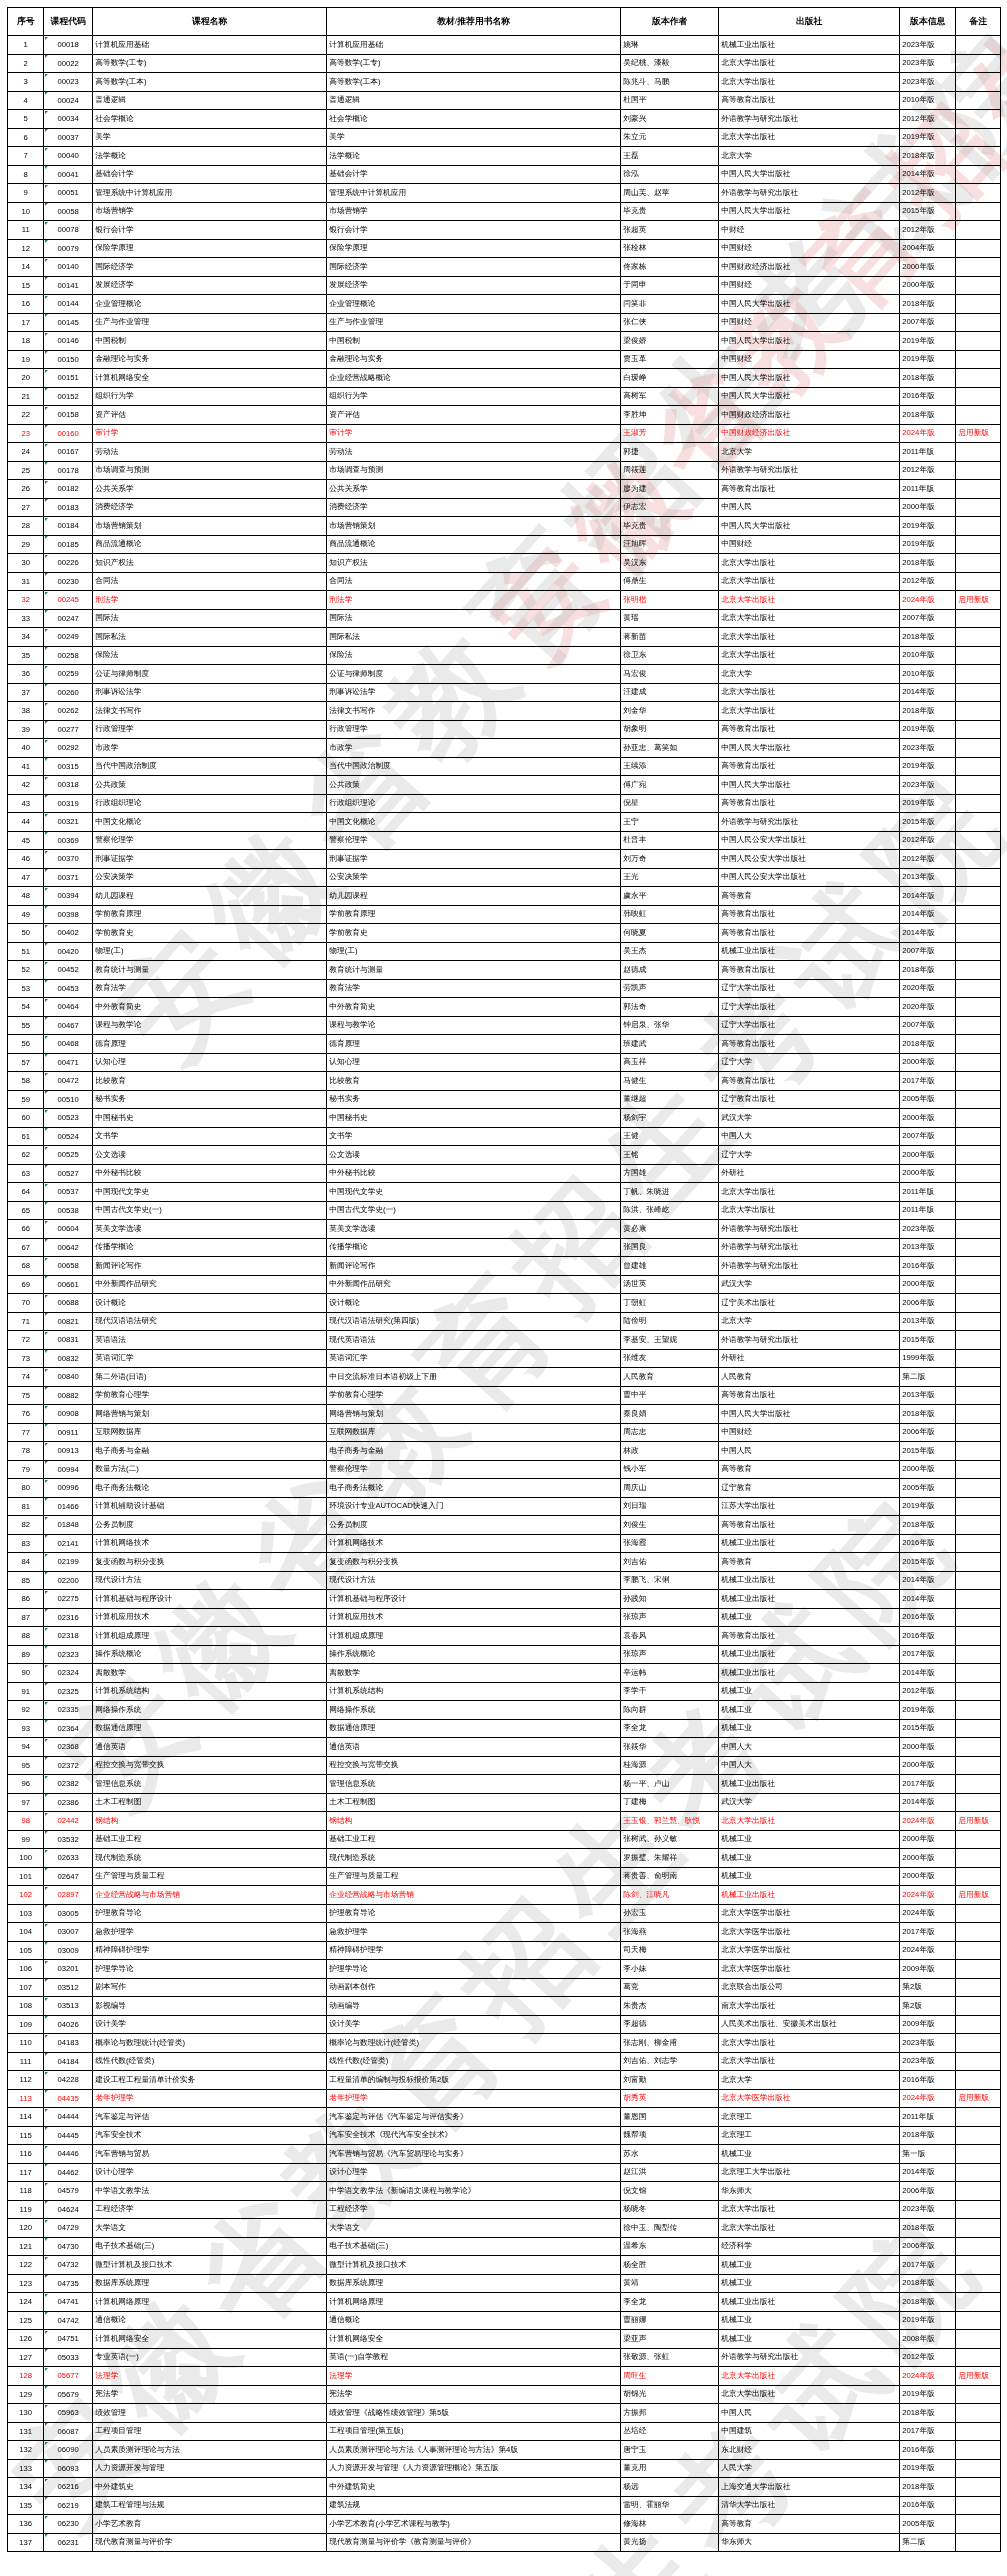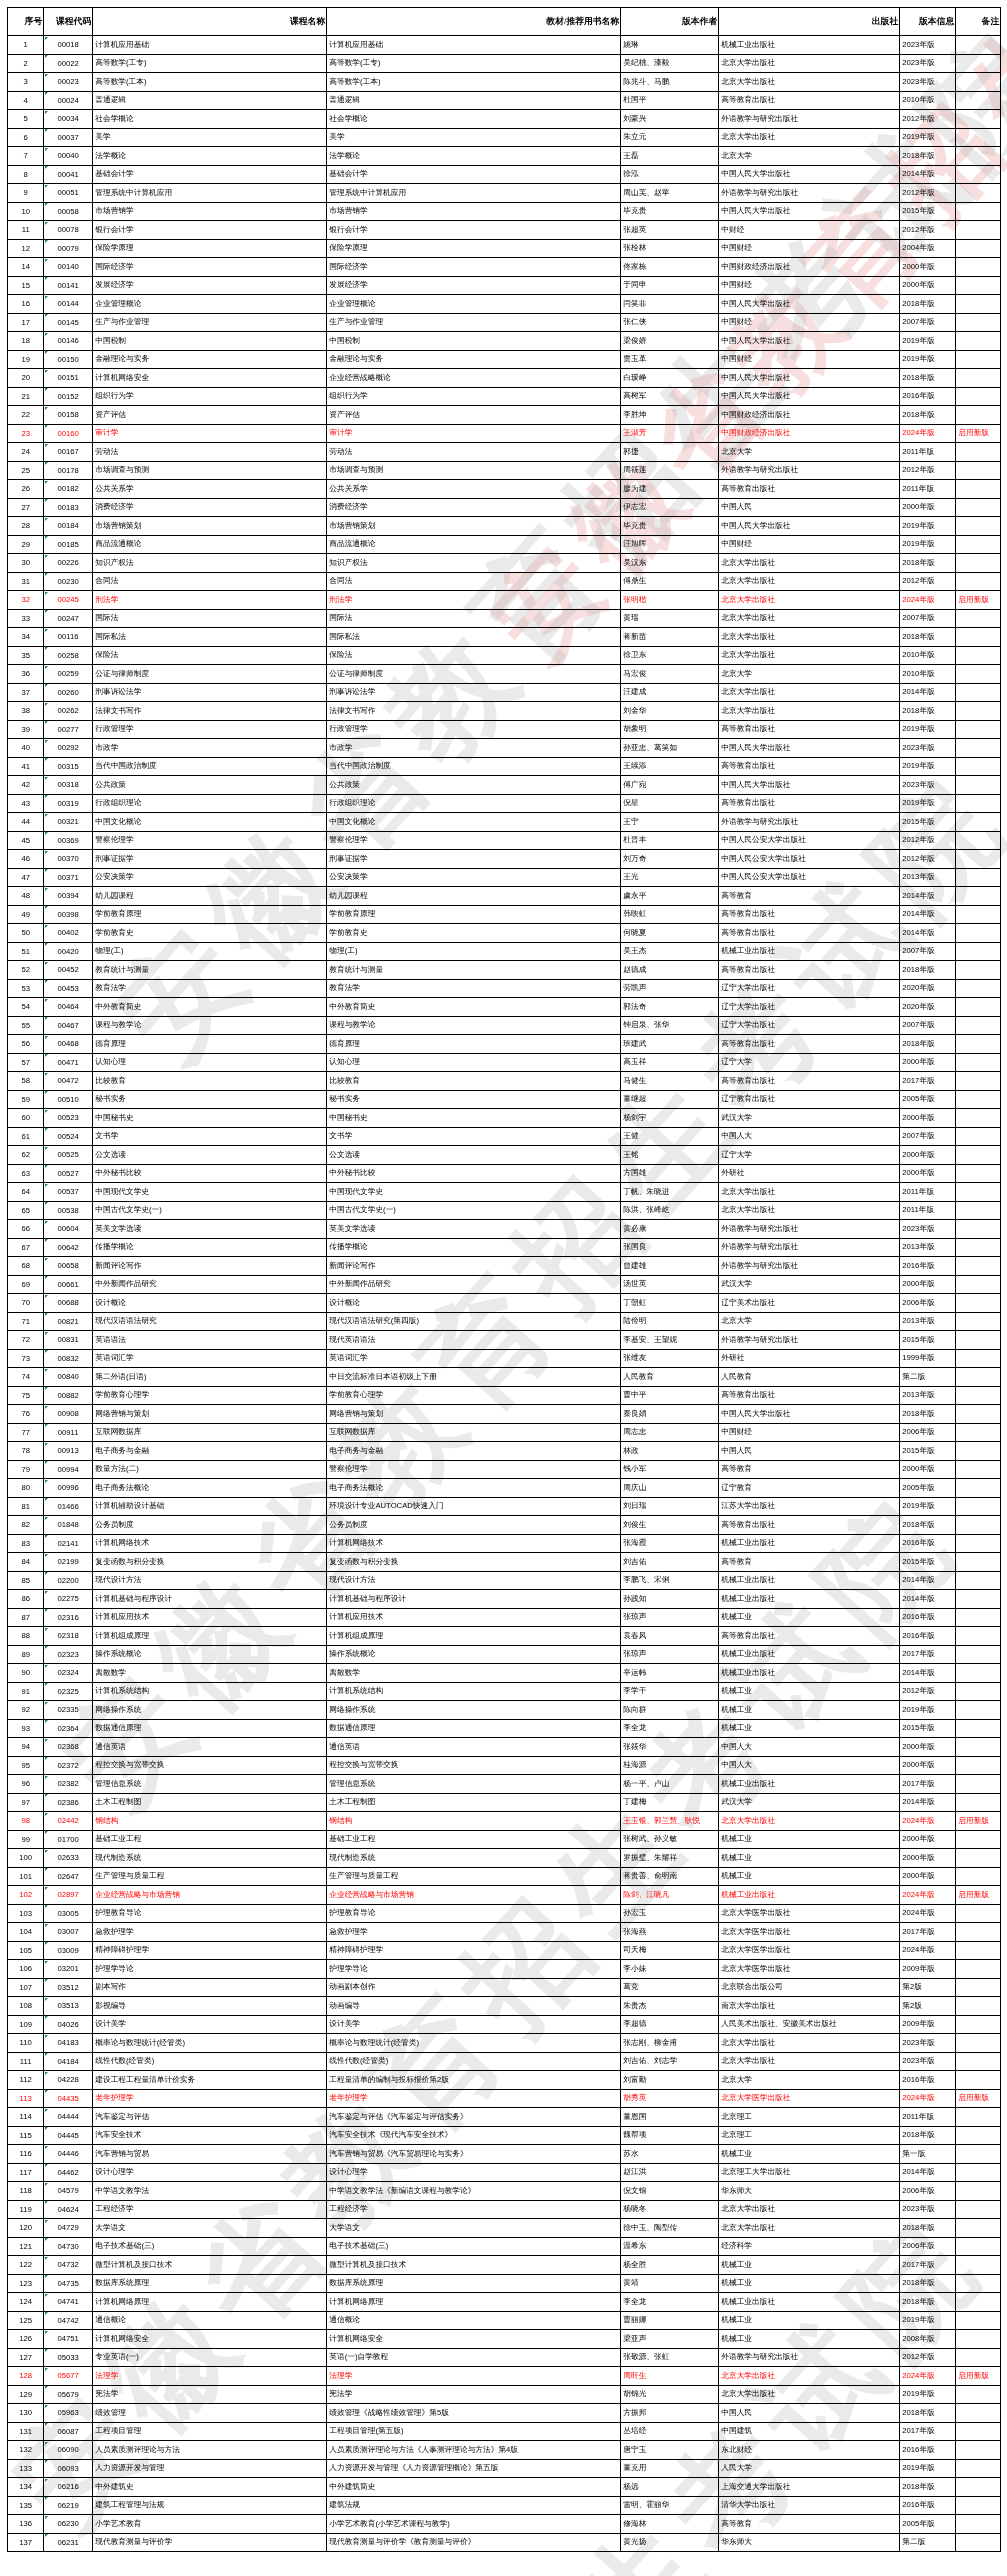--- a/index.html
+++ b/index.html
@@ -7,21 +7,21 @@
        font-family:"Liberation Sans","DejaVu Sans",sans-serif;color:#000;}
   .wm{position:absolute;z-index:0;pointer-events:none;white-space:nowrap;
       font-weight:bold;transform:rotate(-48deg);transform-origin:center;
       letter-spacing:15.5px;}
   .wm.gray{color:rgba(185,185,185,0.30);font-size:118px;}
   .wm.red{color:rgba(225,110,110,0.22);font-size:103px;}
   table{border-collapse:collapse;table-layout:fixed;width:993px;
         margin:7.2px 7.2px 0 7.2px;position:relative;z-index:1;}
   th,td{border:1px solid #000;overflow:hidden;white-space:nowrap;
         vertical-align:middle;background:transparent;}
-  th{height:27px;font-size:8.8px;font-weight:bold;text-align:right;padding:0 1px;font-family:Liberation Serif, serif;}
+  th{height:27px;font-size:8.8px;font-weight:bold;text-align:center;padding:0 1px;font-family:Liberation Serif, serif;}
   td{height:17.5px;font-size:7.7px;padding:0 2.1px;text-align:left;}
   td.c-n,td.c-code{text-align:center;}
   td.c-code{position:relative;}
   td.c-code::before{content:"";position:absolute;top:0.5px;left:0.5px;width:0;height:0;
         border-top:3.1px solid #1e8a3c;border-right:3.1px solid transparent;}
   tr.red td{color:#ff0000;margin-top:43px;}
   col.w-n{width:36px;}  col.w-code{width:49px;} col.w-course{width:234px;}
   col.w-book{width:294px;} col.w-author{width:98px;} col.w-pub{width:181px;}
   col.w-ver{width:56px;} col.w-note{width:45px;}
 </style>
@@ -373,21 +373,21 @@
         <td class="c-code">00247</td>
         <td class="c-course">国际法</td>
         <td class="c-book">国际法</td>
         <td class="c-author">黄瑶</td>
         <td class="c-publisher">北京大学出版社</td>
         <td class="c-version">2007年版</td>
         <td class="c-note"></td>
       </tr>
       <tr>
         <td class="c-n">34</td>
-        <td class="c-code">00116</td>
+        <td class="c-code">00249</td>
         <td class="c-course">国际私法</td>
         <td class="c-book">国际私法</td>
         <td class="c-author">蒋新苗</td>
         <td class="c-publisher">北京大学出版社</td>
         <td class="c-version">2018年版</td>
         <td class="c-note"></td>
       </tr>
       <tr>
         <td class="c-n">35</td>
         <td class="c-code">00258</td>
@@ -1023,21 +1023,21 @@
         <td class="c-code">02442</td>
         <td class="c-course">钢结构</td>
         <td class="c-book">钢结构</td>
         <td class="c-author">王玉银、郭兰慧、耿悦</td>
         <td class="c-publisher">北京大学出版社</td>
         <td class="c-version">2024年版</td>
         <td class="c-note">启用新版</td>
       </tr>
       <tr>
         <td class="c-n">99</td>
-        <td class="c-code">01700</td>
+        <td class="c-code">03532</td>
         <td class="c-course">基础工业工程</td>
         <td class="c-book">基础工业工程</td>
         <td class="c-author">张树武、孙义敏</td>
         <td class="c-publisher">机械工业</td>
         <td class="c-version">2000年版</td>
         <td class="c-note"></td>
       </tr>
       <tr>
         <td class="c-n">100</td>
         <td class="c-code">02633</td>

